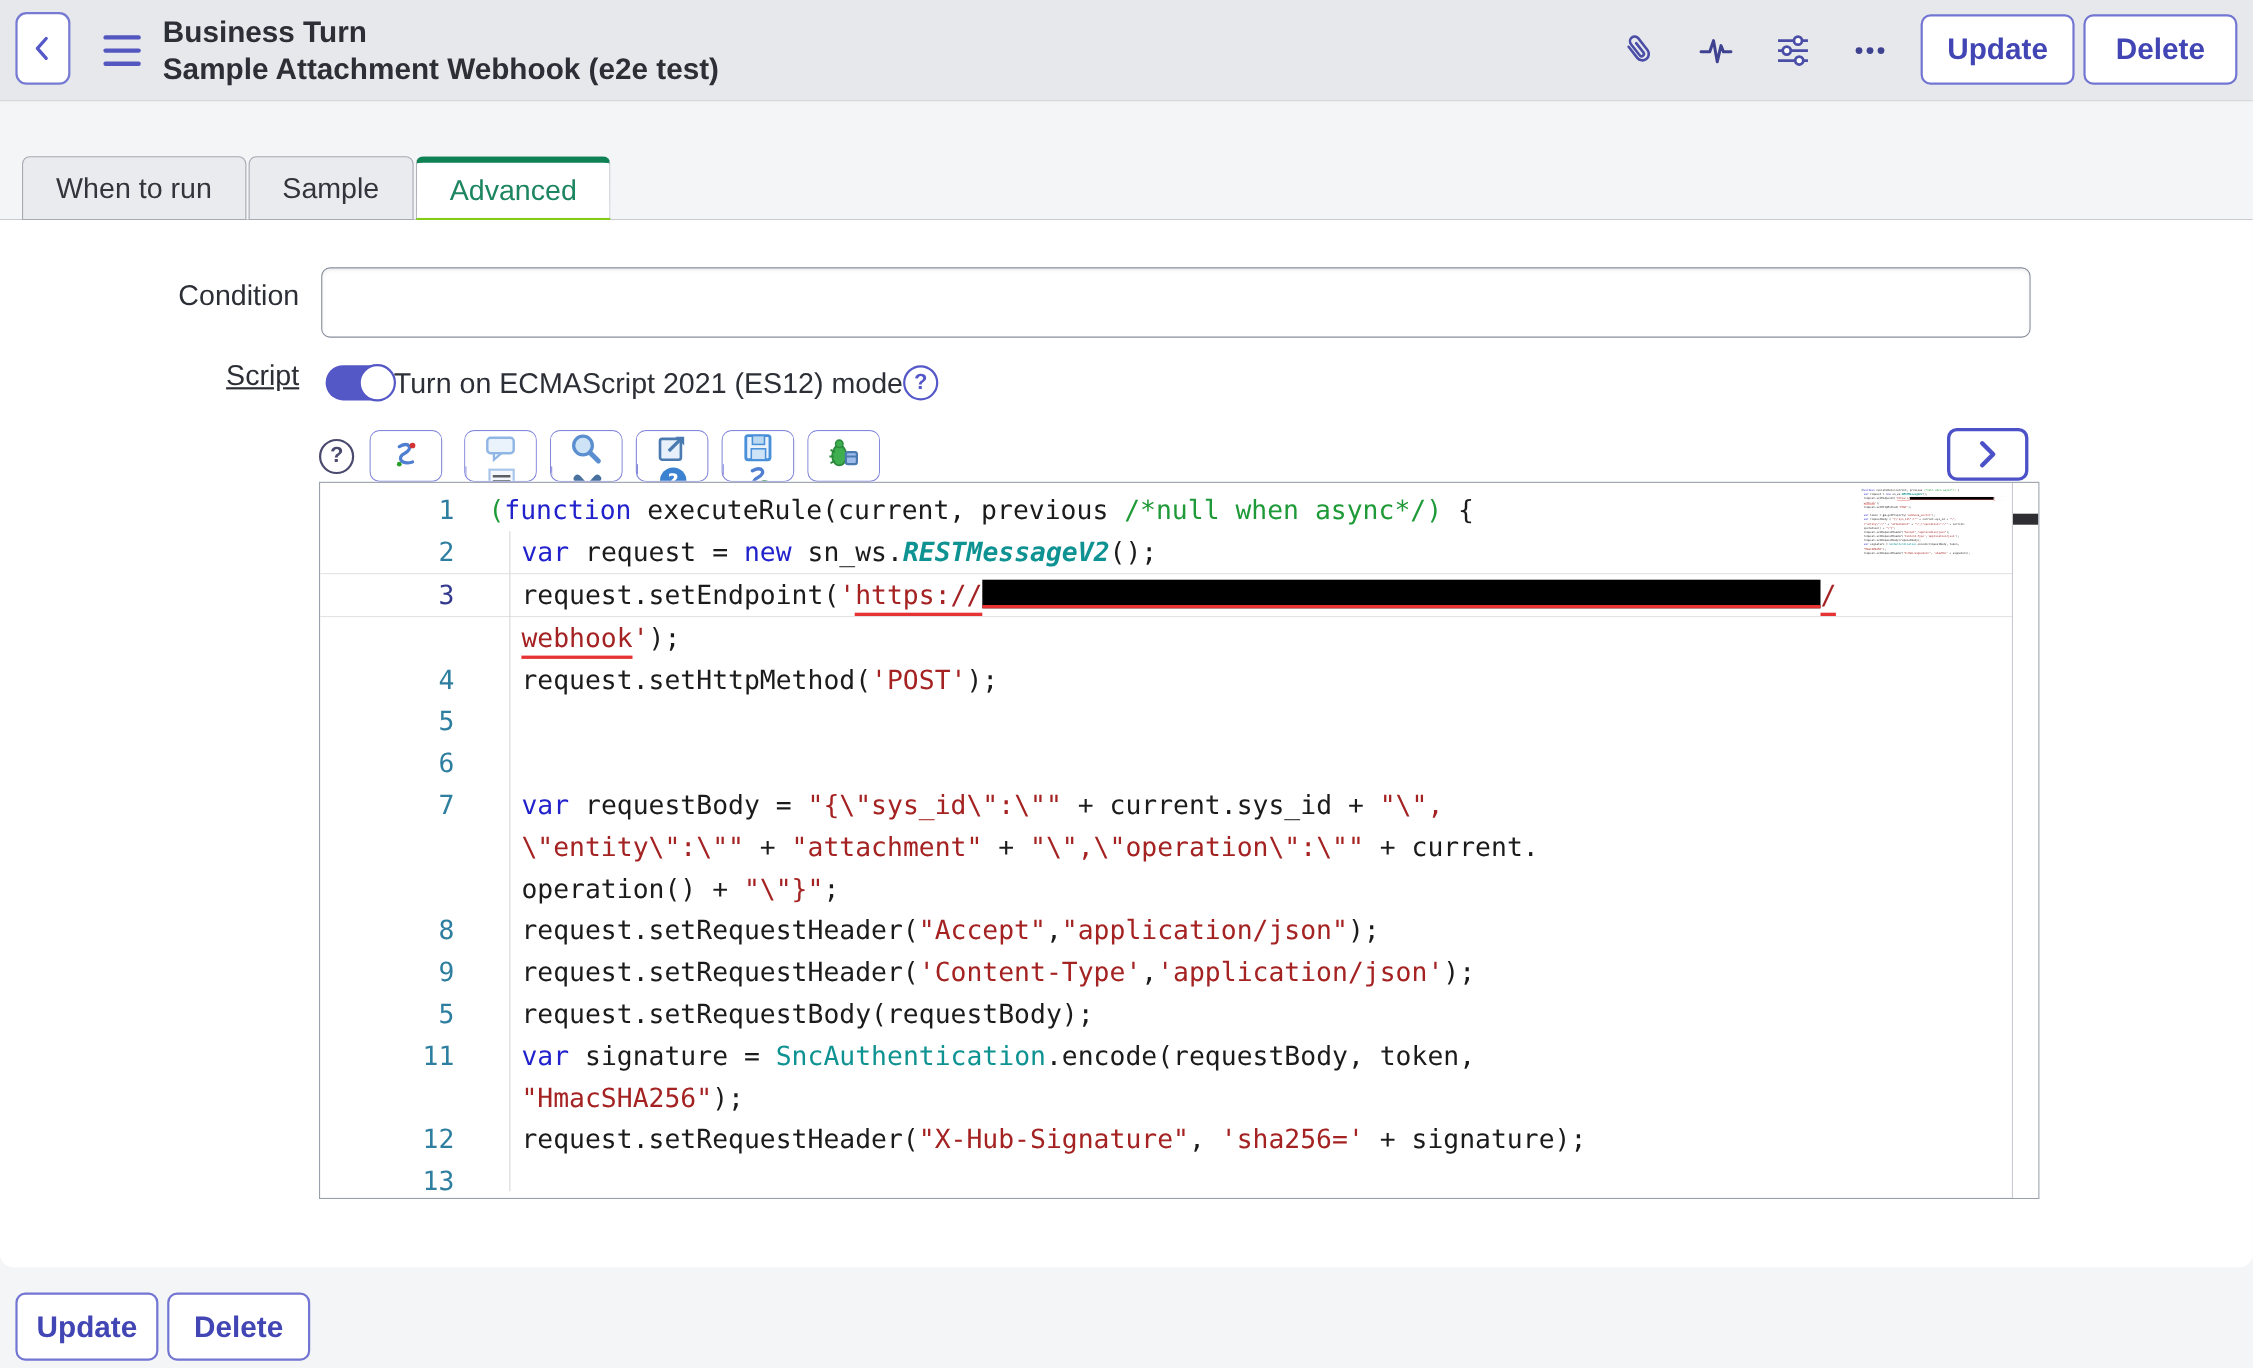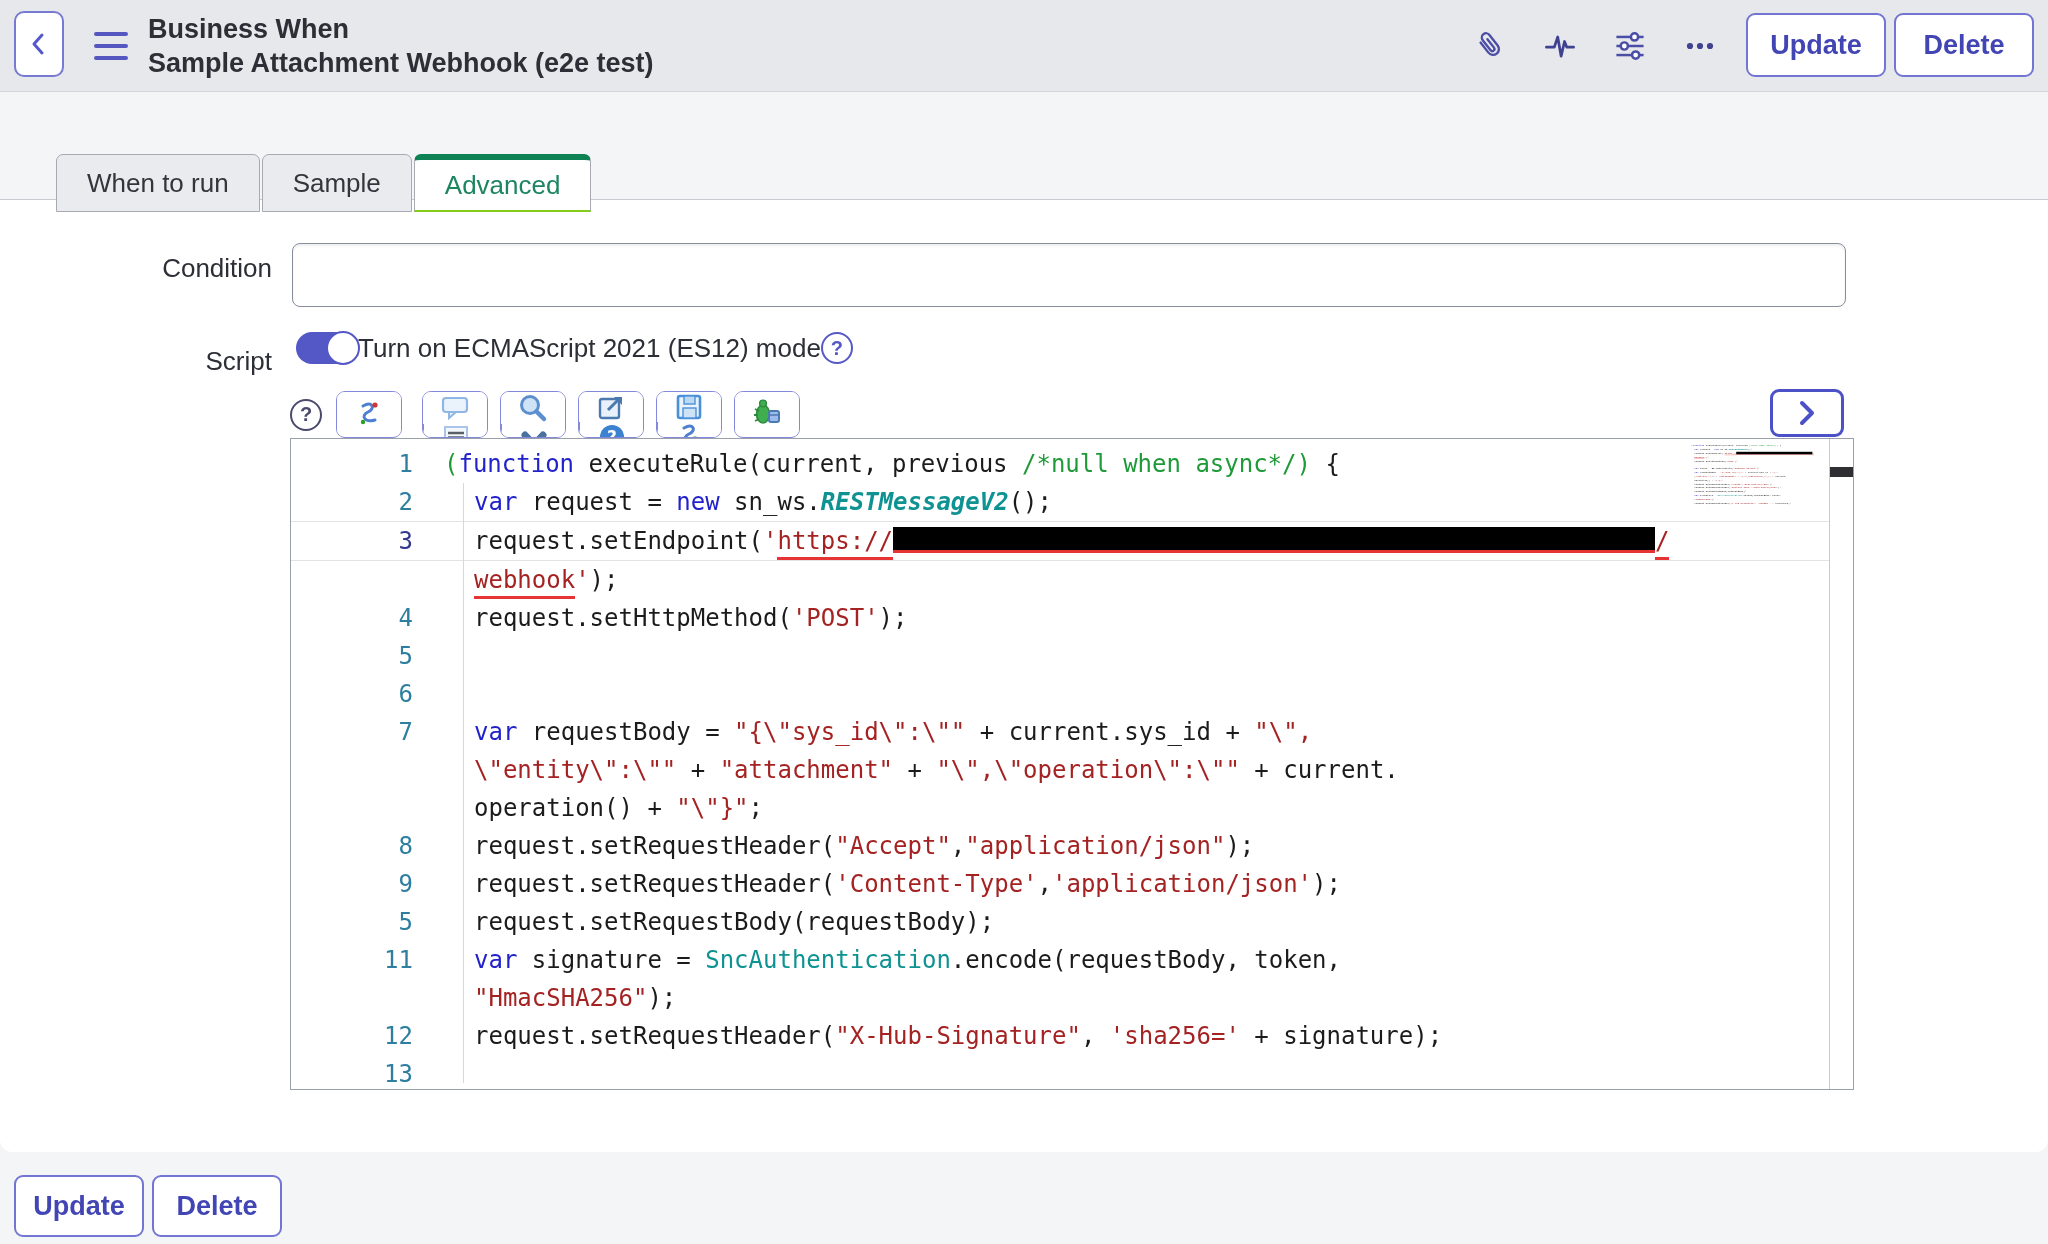--- a/index.html
+++ b/index.html
@@ -19,21 +19,21 @@
   .titles .t1, .titles .t2 { font-size:27px; font-weight:bold; line-height:34px; }
   .hicons { position:absolute; top:0; height:92px; display:flex; align-items:center; }
   .hicon { width:44px; height:44px; display:flex; align-items:center; justify-content:center; cursor:pointer; }
   .btn { background:#fff; border:2px solid #7276d2; border-radius:9px; color:#4245b4;
          font-weight:bold; font-size:27px; display:flex; align-items:center;
          justify-content:center; cursor:pointer; }
   .btn-update-h { position:absolute; left:1746px; top:13px; width:140px; height:64px; }
   .btn-delete-h { position:absolute; left:1894px; top:13px; width:140px; height:64px; }
 
   
-  .tabs { position:absolute; left:20px; top:154px; display:flex; z-index:3;margin-left:36px; }
+  .tabs { position:absolute; left:20px; top:142px; display:flex; z-index:3; }
   .tab { height:58px; padding:0 30px; display:flex; align-items:center; font-size:26px;
          color:#34353c; background:#eaebef; border:1px solid #a7a9b3; border-radius:7px 7px 0 0;
          margin-right:2px; cursor:pointer; }
   .tab.active { background:#fff; color:#1d8560; border-top:6px solid #0e8155;
                 border-bottom:2px solid #84cc16; margin-bottom:-1px; }
 
   
   .card { position:absolute; left:0; top:199px; width:2048px; height:953px; background:#fff;
           border-top:1px solid #c9cad1; border-radius:0 0 12px 12px; }
 
@@ -118,21 +118,21 @@
           <polyline points="19,7 11,16 19,25" fill="none" stroke="#5558c8" stroke-width="3" stroke-linecap="round" stroke-linejoin="round"></polyline>
         </svg>
     </span>
   </div>
   <div class="menu-icon">
     <span></span>
       <span></span>
       <span></span>
   </div>
   <div class="titles">
-    <div class="t1">Business When</div>
+    <div class="t1">Business Turn</div>
     <div class="t2">Sample Attachment Webhook (e2e test)</div>
   </div>
   <div class="hicons" style="left:1468px;">
     <div class="hicon">
       <svg width="32" height="32" viewBox="0 0 30 30">
           <g transform="rotate(-38 15 15)">
             <path d="M10 7 v12 a5.5 5.5 0 0 0 11 0 V6.5 a4 4 0 0 0 -8 0 v12 a2 2 0 0 0 4 0 V8.5" fill="none" stroke="#4b4ea6" stroke-width="2.2" stroke-linecap="round"></path>
           </g>
         </svg>
     </div>
@@ -167,21 +167,21 @@
   <div class="tab">When to run</div>
   <div class="tab">Sample</div>
   <div class="tab active">Advanced</div>
 </div>
 
 <div class="card">
 
   <div class="field-label" style="top:53px;">Condition</div>
   <input class="cond-input" type="text" value="" style="">
 
-  <div class="field-label" style="top:146px;">Script</div>
+  <div class="field-label" style="top:126px;text-decoration:underline;">Script</div>
   <div class="script-row">
     <div class="toggle">
         <div class="knob"></div>
       </div>
     <div class="tlabel">Turn on ECMAScript 2021 (ES12) mode</div>
     <div class="qmark">?</div>
   </div>
 
   <div class="toolbar">
     <div class="qmark-dark">?</div>

